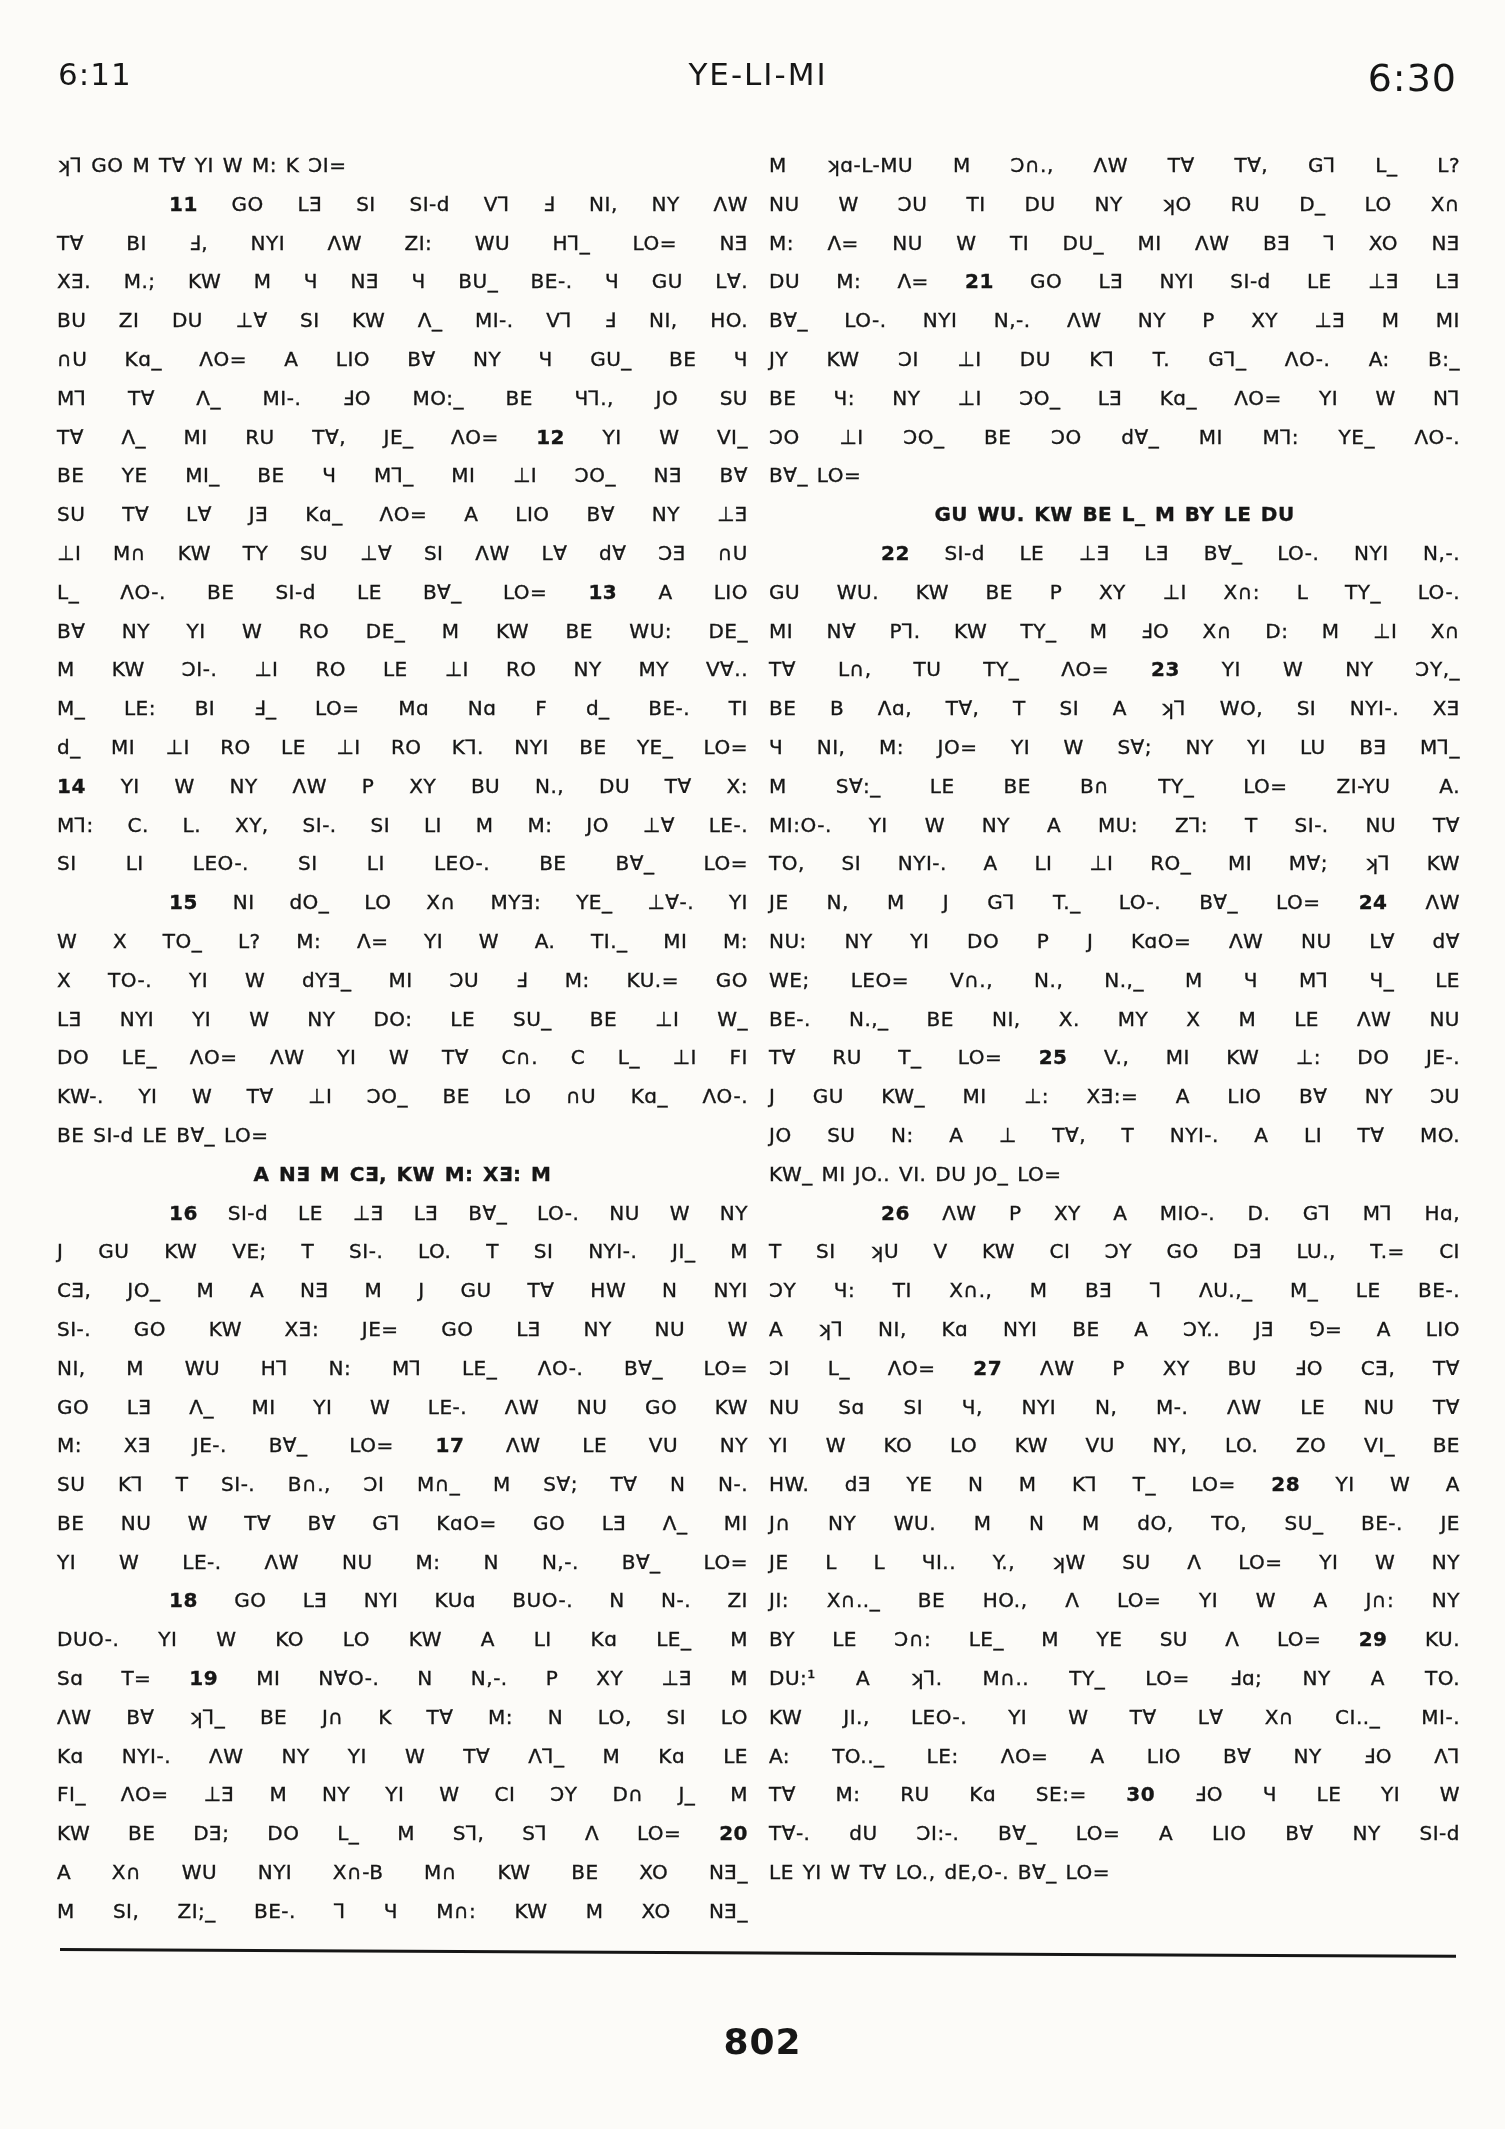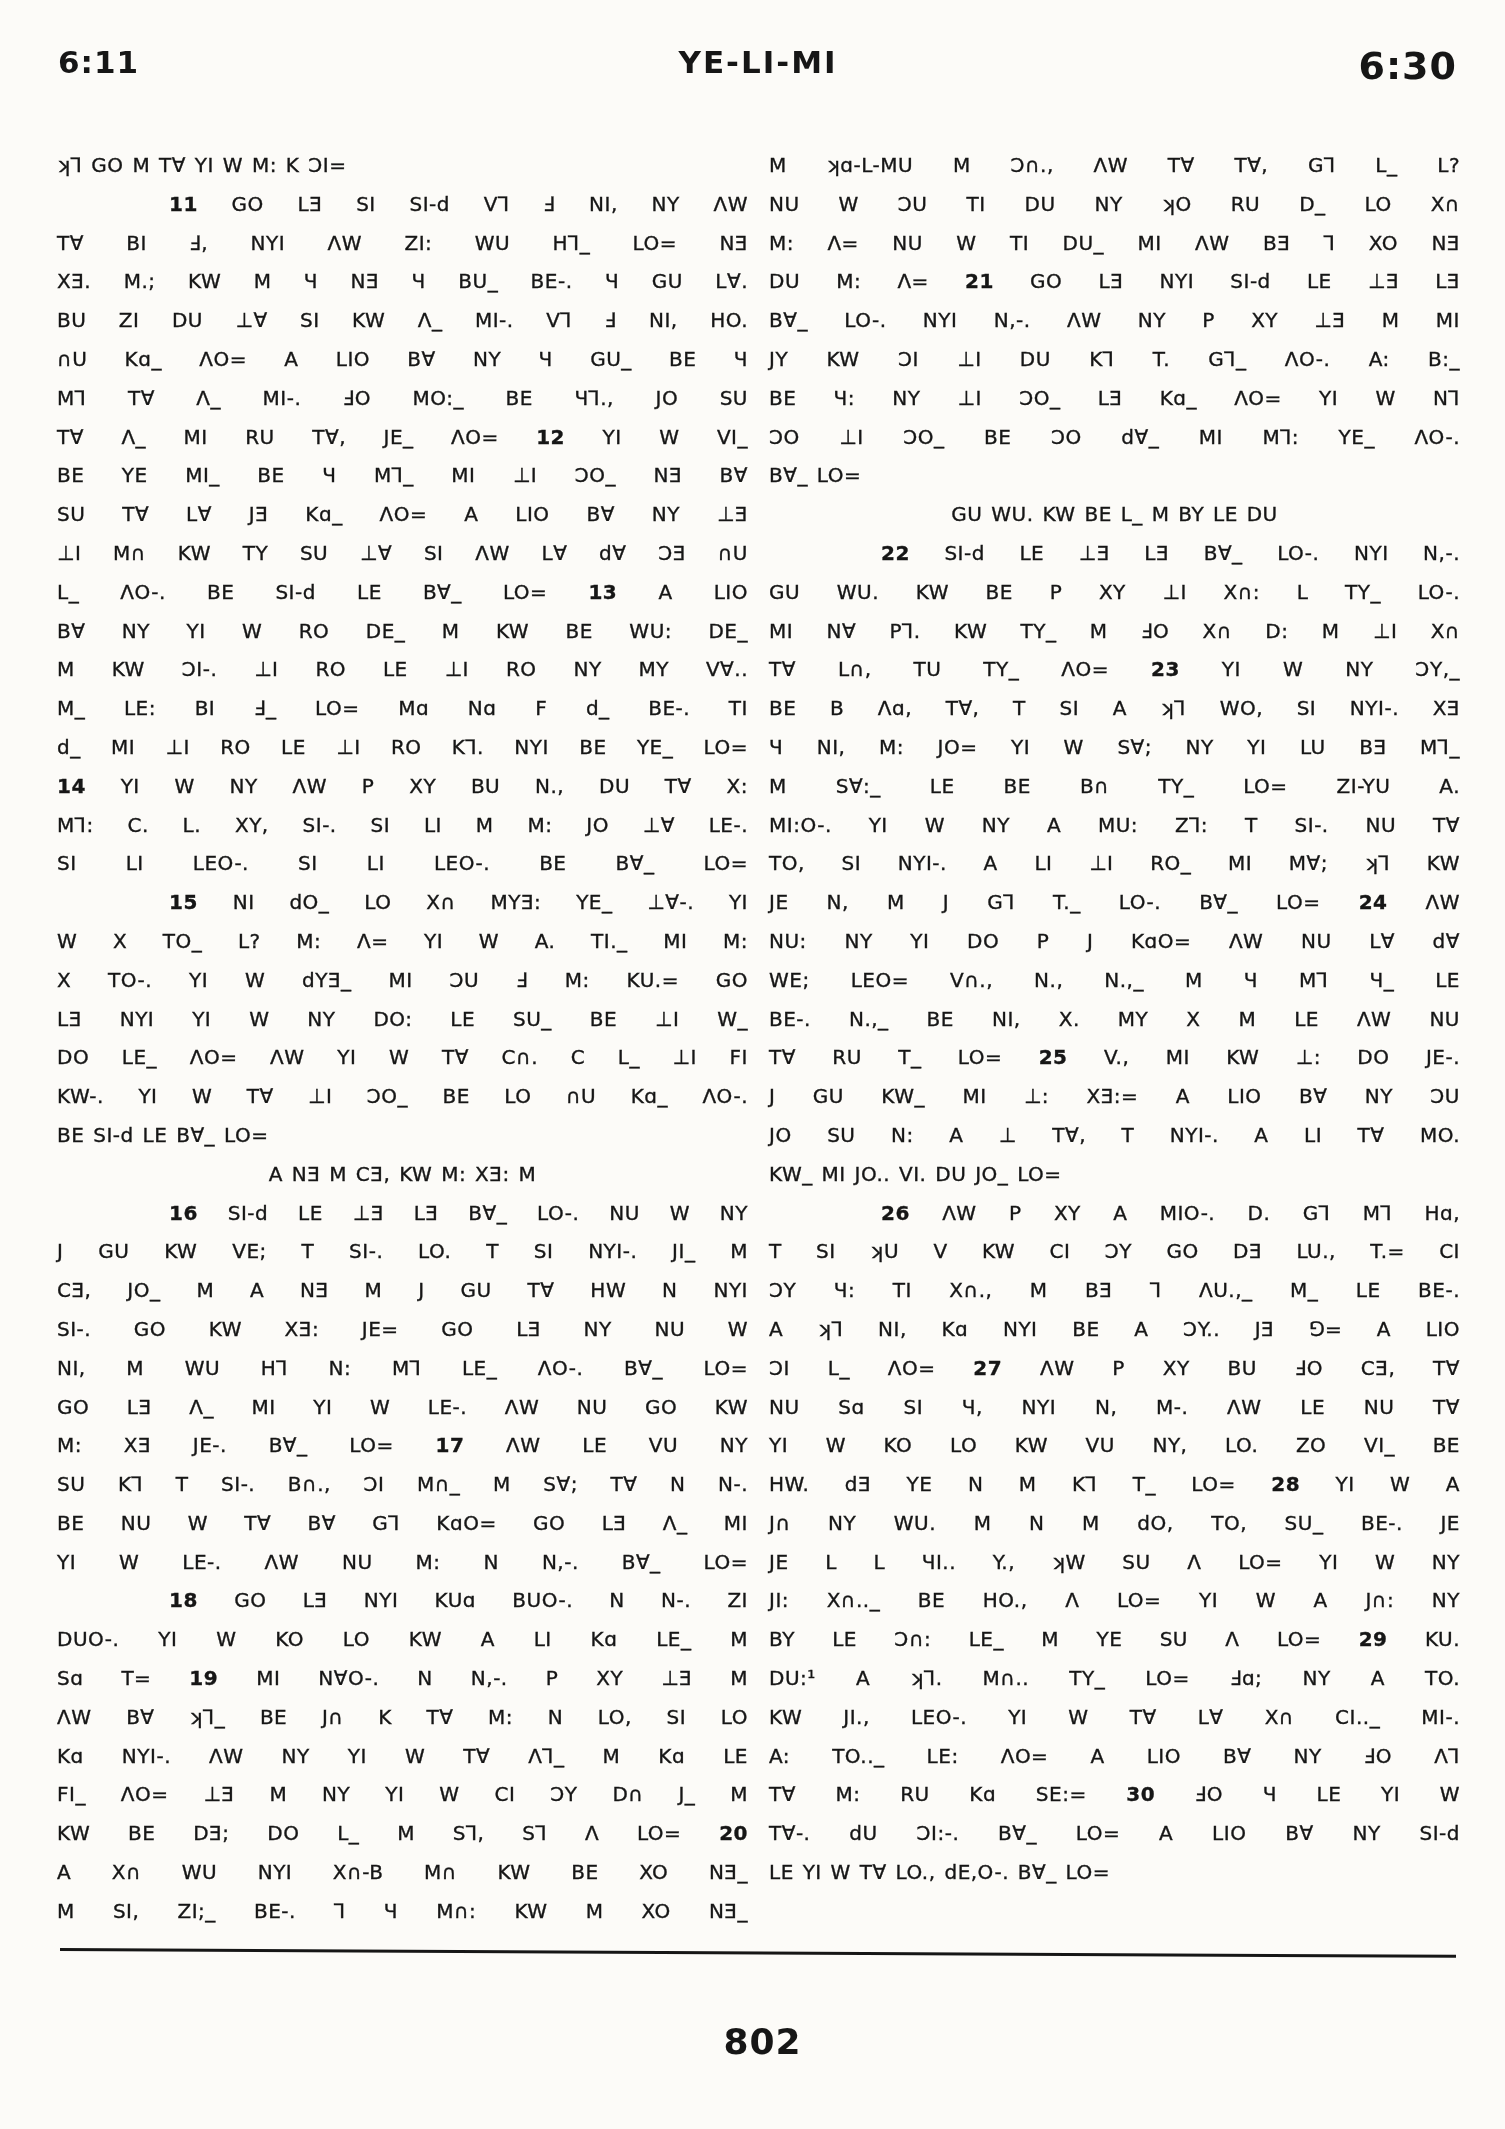--- a/index.html
+++ b/index.html
@@ -7,39 +7,39 @@
     width: 1505px; height: 2129px;
     position: relative;
     background: var(--paper, #fcfbf8);
     color: var(--ink, #161616);
     font-family: "DejaVu Sans", "Liberation Sans", sans-serif;
     overflow: hidden;
   }
   .page { position: absolute; inset: 0; }
 
   
-  .hdr { position: absolute; top: 44px; left: 0; right: 0; height: 44px; font-weight: 700; }
+  .hdr { position: absolute; top: 56px; left: 0; right: 0; height: 44px; font-weight: 400; }
   .hdr .ref-l { position: absolute; left: 58px; top: 0; font-size: 31px; letter-spacing: 1px; }
   .hdr .ttl   { position: absolute; left: 0; right: 0; top: 0; text-align: center; font-size: 31px; letter-spacing: 2px; margin-left: 11px; }
   .hdr .ref-r { position: absolute; right: 48px; top: 0; font-size: 38px; letter-spacing: 1px; }
 
   
   .col {
     position: absolute; top: 146px; width: 691px;
     font-size: 20px; line-height: 38.8px;
     letter-spacing: 0.5px; word-spacing: 2px;
     -webkit-text-stroke: 0.35px currentColor;
   }
   #col-left  { left: 57px; }
   #col-right { left: 769px; }
 
   .ln { text-align: justify; text-align-last: justify; white-space: normal; height: 38.8px; overflow: visible; }
   .ln.end  { text-align-last: left; }
   .ln.ind  { text-indent: 112px; }
-  .ln.head { text-align: left; text-align-last: center; font-weight: 400; }
+  .ln.head { text-align: left; text-align-last: center; font-weight: 700; }
   .ln b { font-weight: 700; }
 
   
   .rule {
     position: absolute; top: 1948px; left: 60px; width: 1396px; height: 3px;
     background: var(--ink, #161616);
     transform: rotate(0.28deg); transform-origin: left center;
   }
   .footnote {
     position: absolute; top: 1969px; left: 737px;

